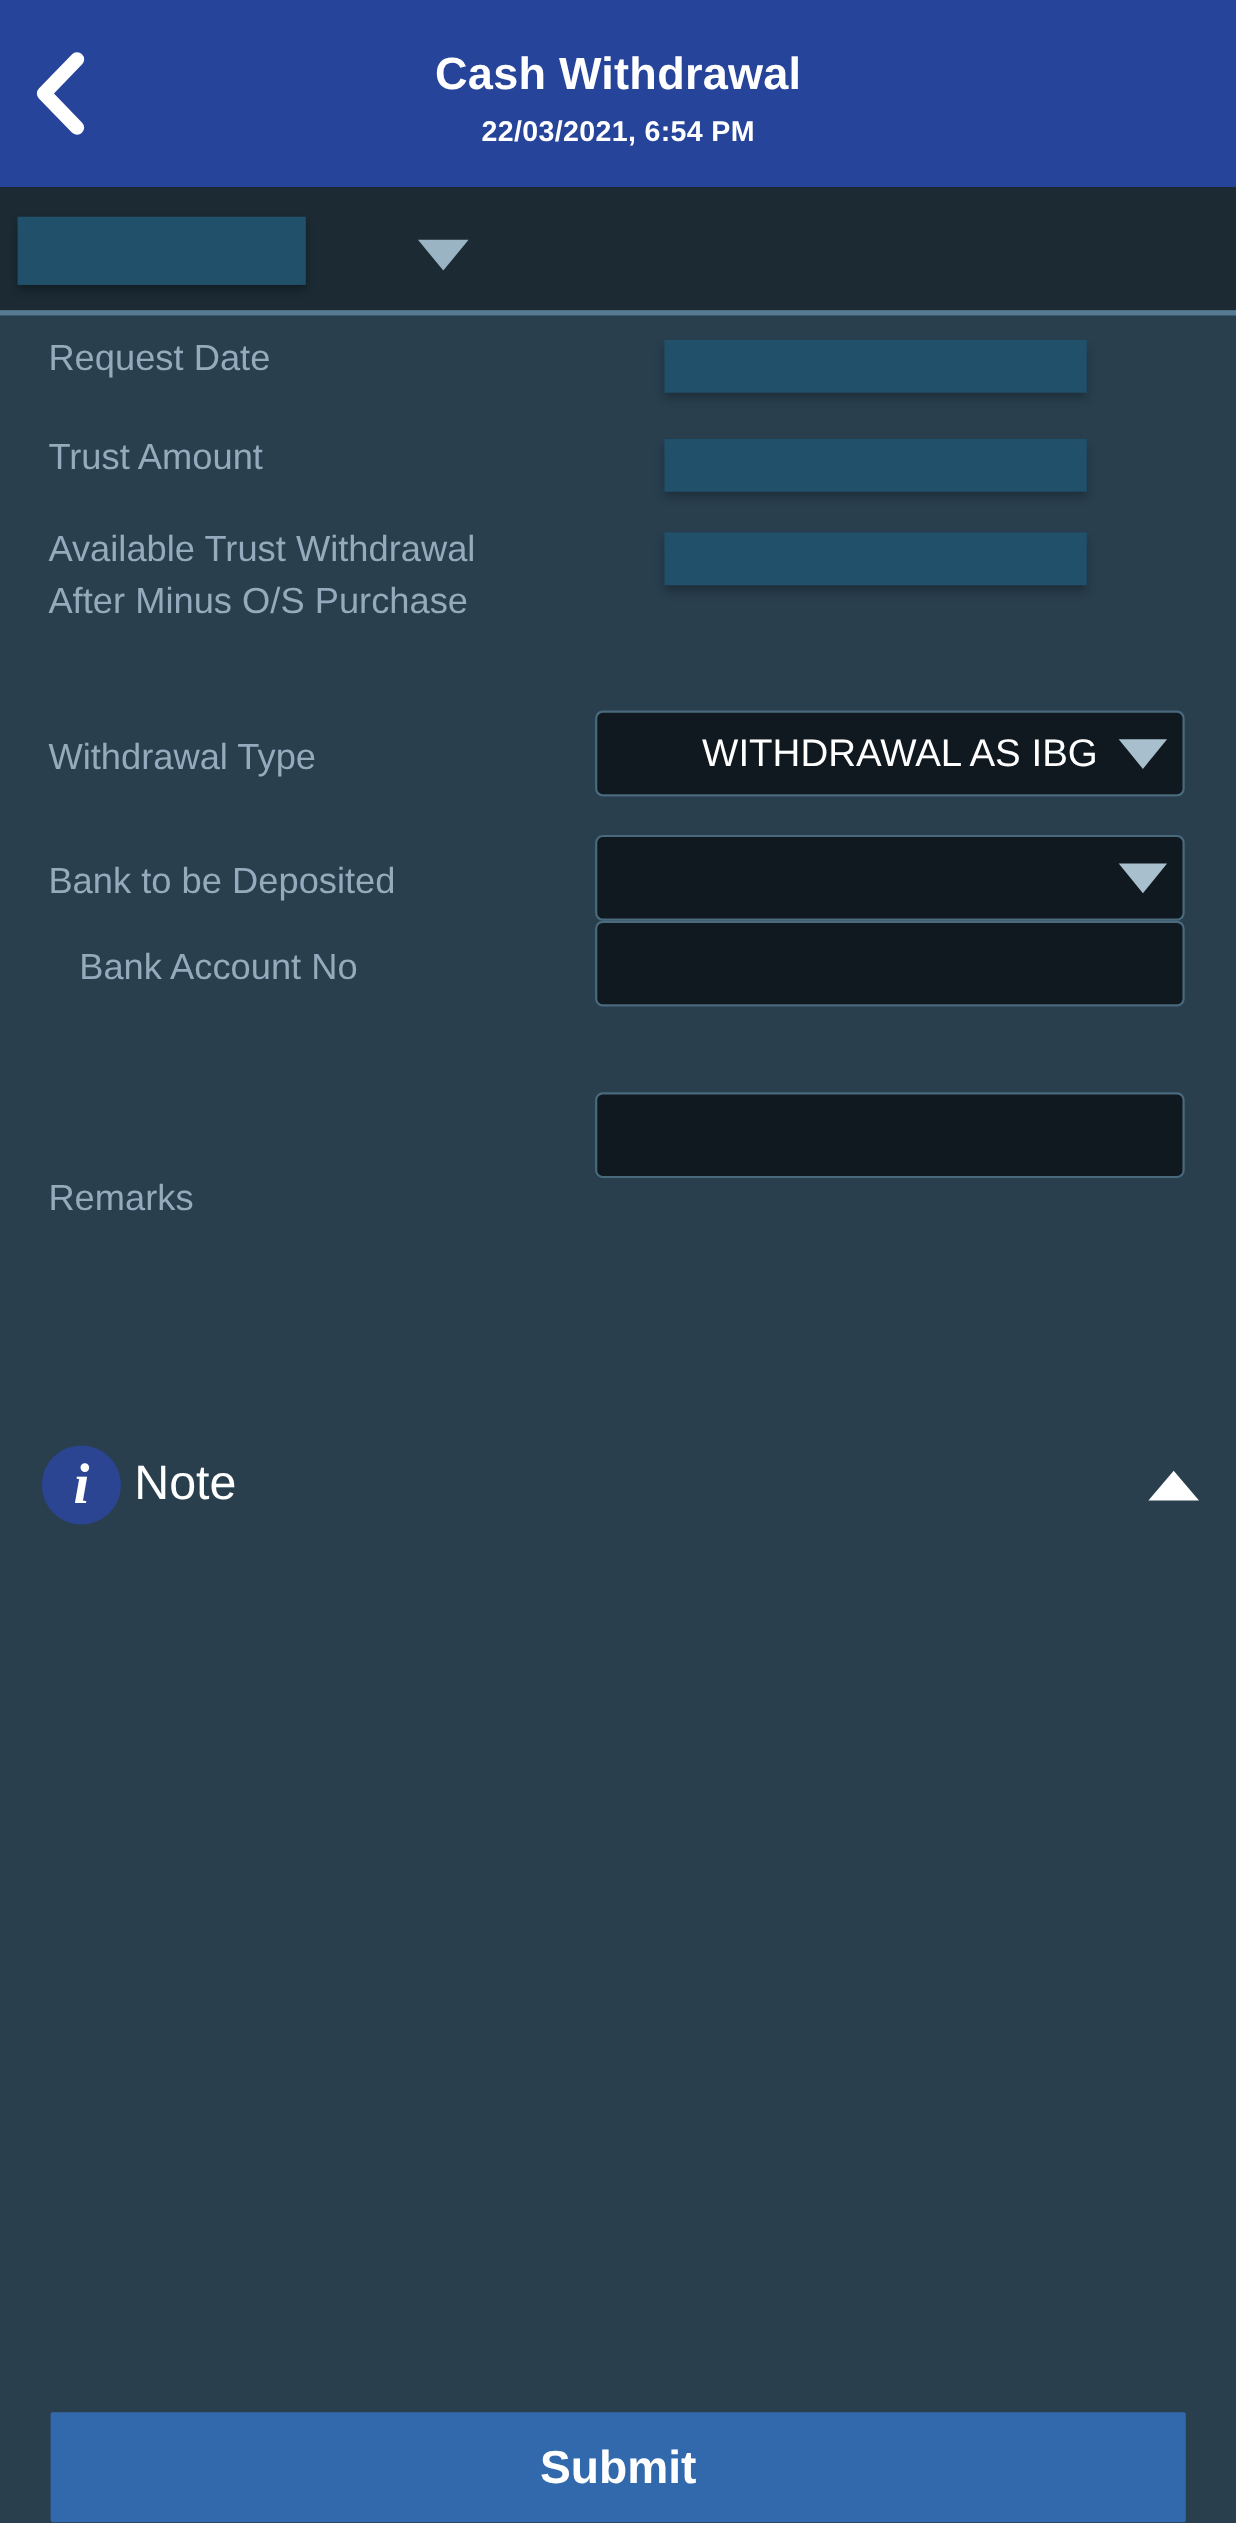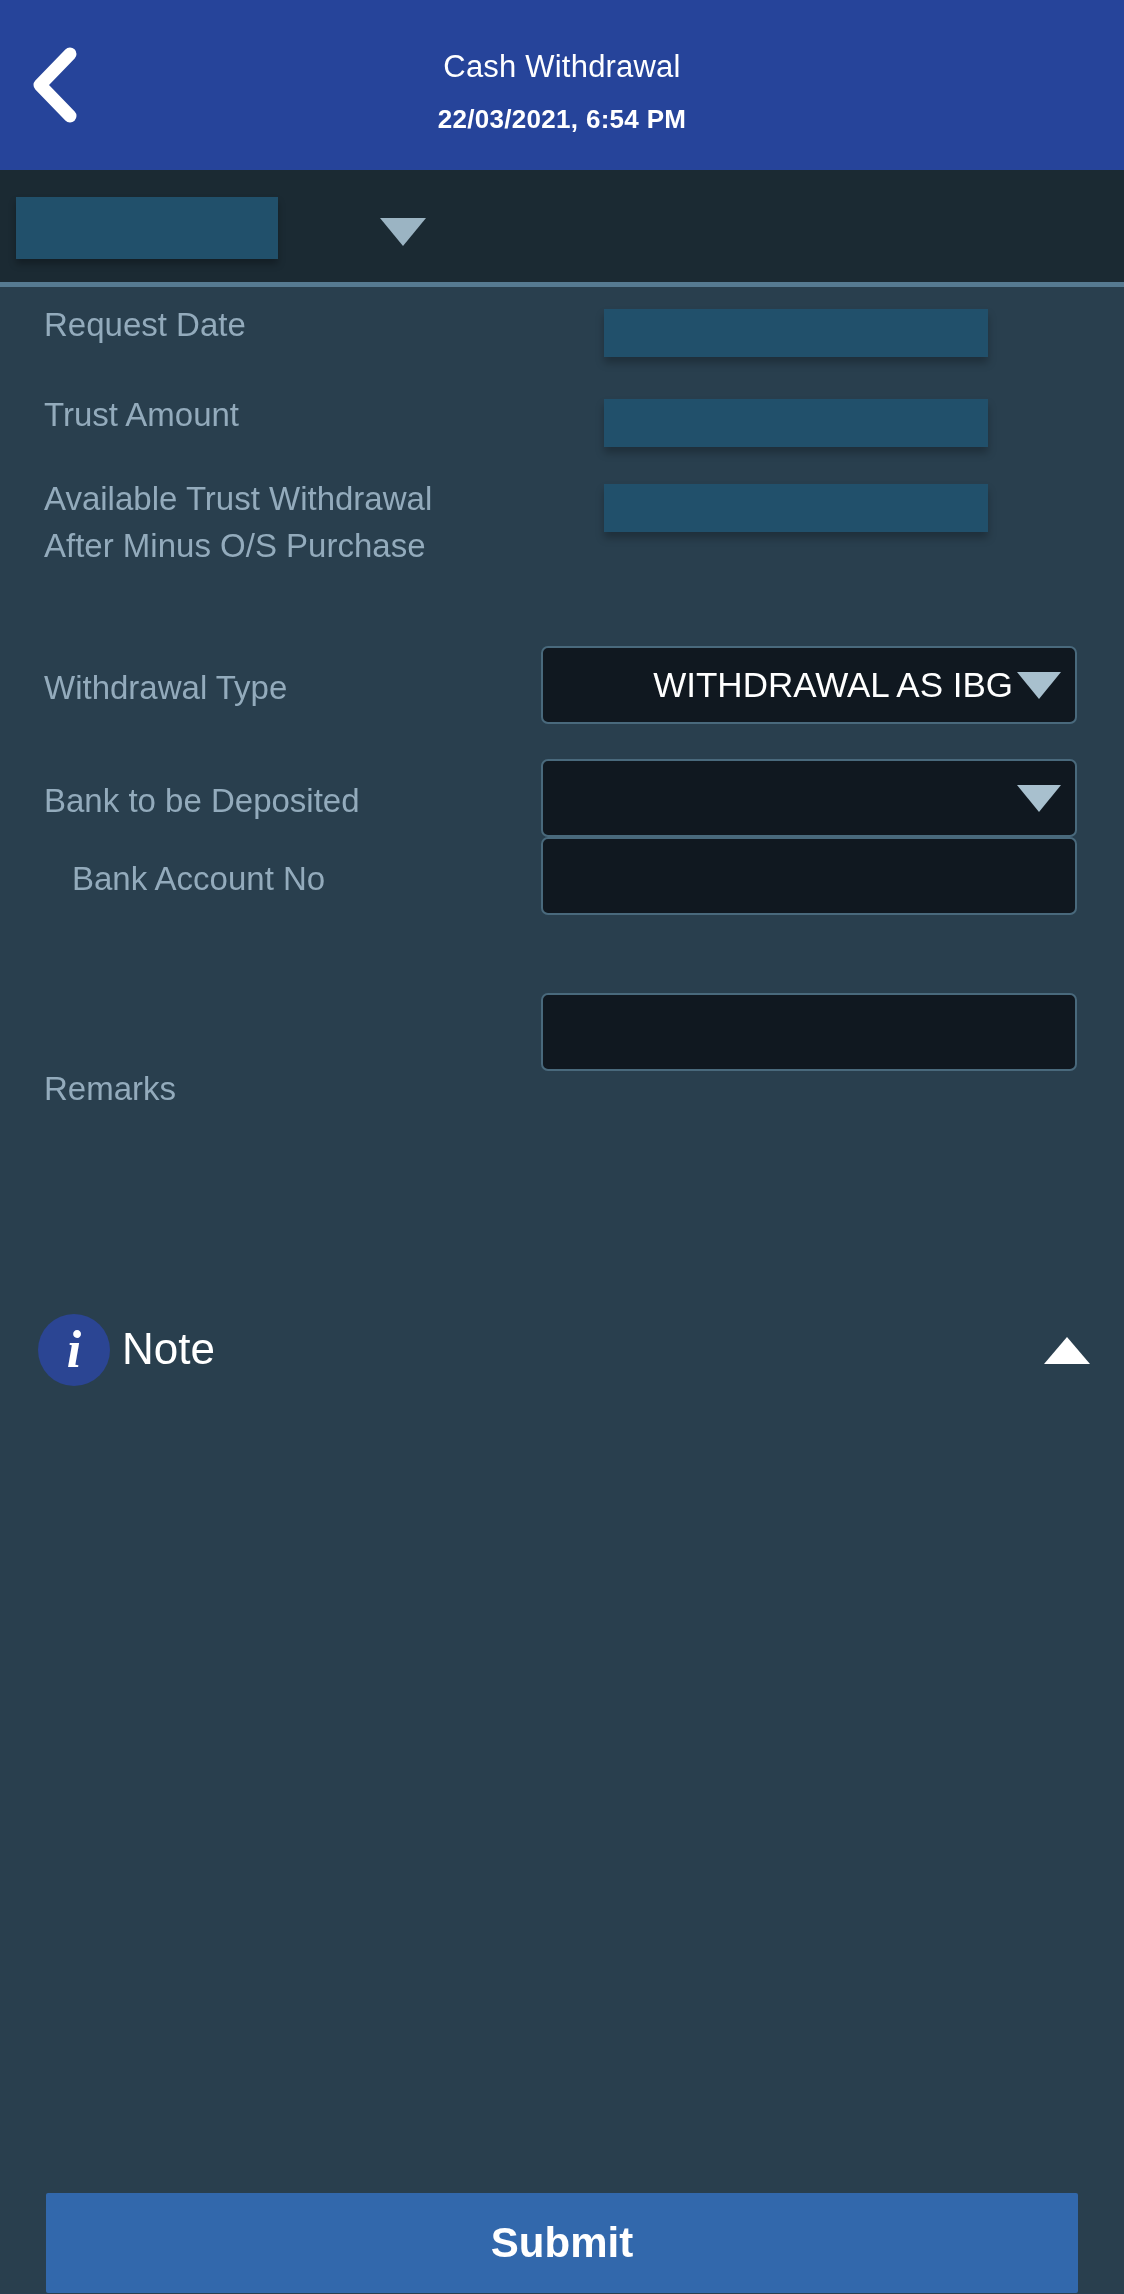--- a/index.html
+++ b/index.html
@@ -35,22 +35,22 @@
     cursor: pointer;
   }
   .back-btn svg { display: block; }
   .header-titles {
     position: absolute;
     left: 130px; right: 130px; top: 42px;
     text-align: center;
   }
   .header-title {
     color: #ffffff;
-    font-size: 31px;
-    font-weight: normal;
+    font-size: 41px;
+    font-weight: bold;
     line-height: 50px;
     letter-spacing: 0.2px;
   }
   .header-subtitle {
     color: #ffffff;
     font-size: 26px;
     font-weight: bold;
     line-height: 34px;
     margin-top: 10px;
     letter-spacing: 0.3px;
@@ -255,21 +255,21 @@
     <div class="skeleton-box" style="top:22px;"></div>
   </div>
 
   <div class="form-row" style="top:180px;height:170px;">
     <div class="field-label" style="top:8px;width:430px;">Available Trust Withdrawal After Minus O/S Purchase</div>
     <div class="skeleton-box" style="top:17px;"></div>
   </div>
 
   <div class="form-row" style="top:355px;height:100px;">
     <div class="field-label" style="top:22px;">Withdrawal Type</div>
-    <div class="input-box" style="top:4px;">
+    <div class="input-box" style="top:4px;gap:15px;">
       <span class="select-value">WITHDRAWAL AS IBG</span>
       <span class="select-caret"></span>
     </div>
   </div>
 
   <div class="form-row" style="top:468px;height:100px;">
     <div class="field-label" style="top:22px;">Bank to be Deposited</div>
     <div class="input-box" style="top:4px;">
       <span class="select-value"></span>
       <span class="select-caret"></span>

